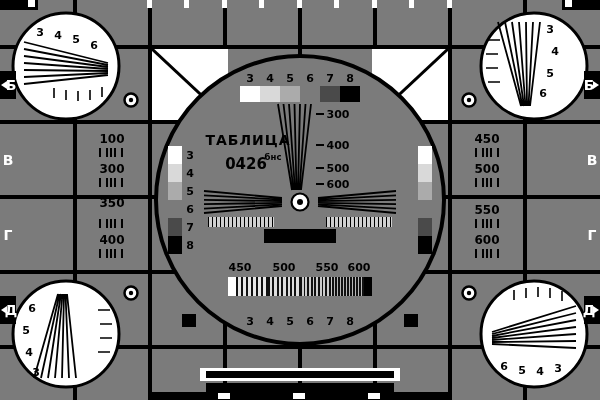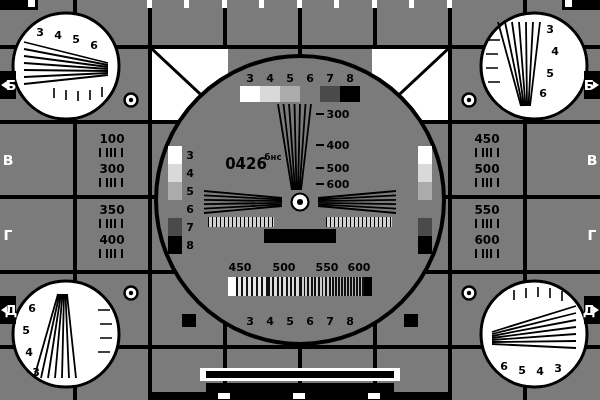--- a/index.html
+++ b/index.html
@@ -98,21 +98,21 @@
       <i></i>
     </div>
   <span class="num big" style="left:112px;top:169px">300</span>
   <div class="bars" style="left:99px;top:178px">
       <i class="sp"></i>
       <i></i>
       <i></i>
       <i class="sp"></i>
       <i></i>
     </div>
-  <span class="num big" style="left:112px;top:210px">350</span>
+  <span class="num big" style="left:112px;top:203px">350</span>
   <div class="bars" style="left:99px;top:219px">
       <i class="sp"></i>
       <i></i>
       <i></i>
       <i class="sp"></i>
       <i></i>
     </div>
   <span class="num big" style="left:112px;top:240px">400</span>
   <div class="bars" style="left:99px;top:249px">
       <i class="sp"></i>
@@ -194,20 +194,21 @@
 
   <svg class="corner" style="left:268px;top:102px" width="64" height="92">
     <path fill="none" stroke="#000" stroke-width="1.8" d="M10,2 L24,88 M15.5,2 L25.5,88 M21,2 L27,88 M26.5,2 L28.5,88 M32,2 L30,88 M37.5,2 L31.5,88 M43,2 L33,88"></path>
     <path stroke="#000" stroke-width="1.8" d="M48,12 h8 M48,43 h8 M48,66 h8 M48,82 h8"></path>
   </svg>
   <span class="num" style="left:338px;top:114px">300</span>
   <span class="num" style="left:338px;top:145px">400</span>
   <span class="num" style="left:338px;top:168px">500</span>
   <span class="num" style="left:338px;top:184px">600</span>
 
+  <span class="title" style="left:248px;top:140px">ТАБЛИЦА</span>
   <span class="code" style="left:246px;top:164px">0426</span>
   <span class="suffix" style="left:273px;top:157px">бнс</span>
 
   <div class="gs-v" style="left:168px;top:146px;width:14px;height:108px">
     <i style="background: rgb(255, 255, 255);"></i>
       <i style="background: rgb(217, 217, 217);"></i>
       <i style="background: rgb(171, 171, 171);"></i>
       <i style="background: rgb(123, 123, 123);"></i>
       <i style="background: rgb(74, 74, 74);"></i>
       <i style="background: rgb(0, 0, 0);"></i>

